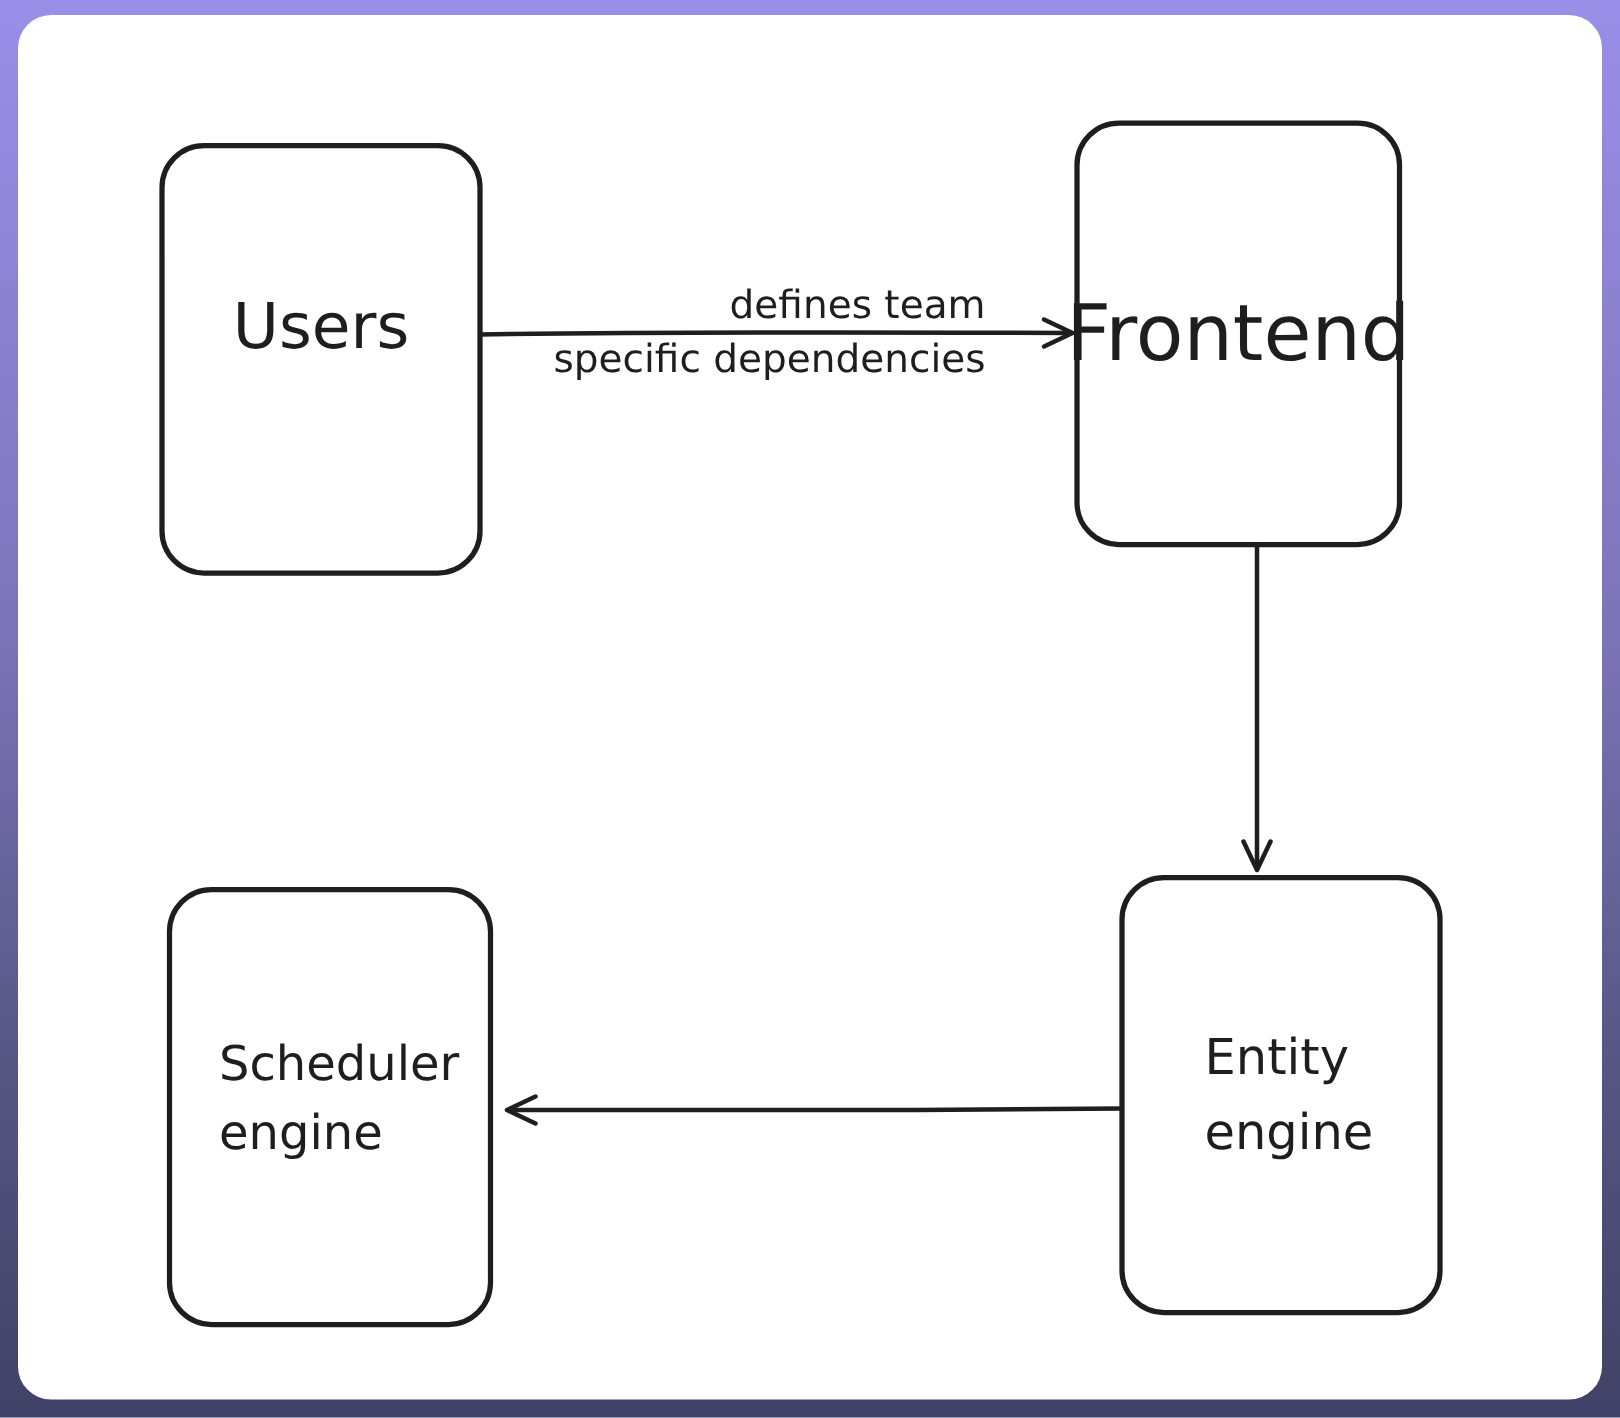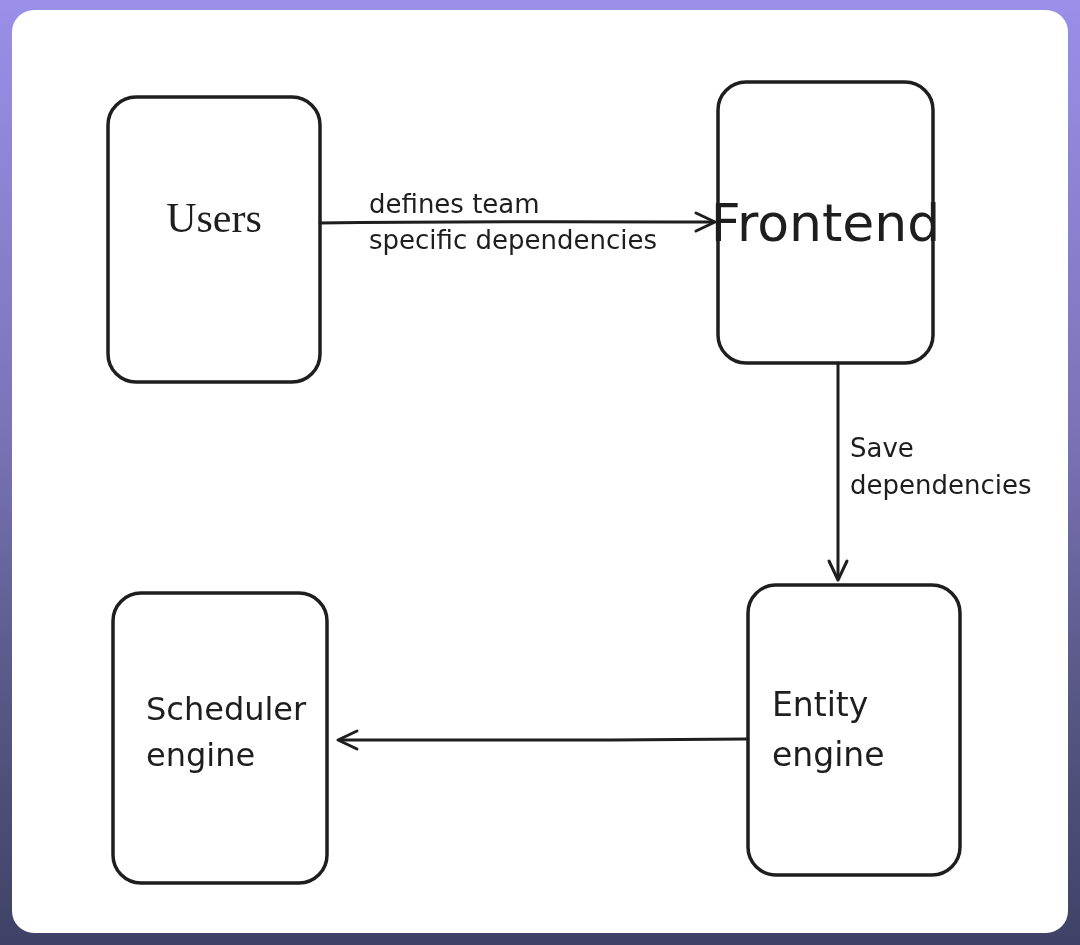--- a/index.html
+++ b/index.html
@@ -54,25 +54,25 @@
     justify-content: center;
     text-align: center;
   }
   .node-lbl-left {
     display: flex;
     flex-direction: column;
     justify-content: center;
     align-items: flex-start;
     text-align: left;
   }
-  .lbl-users     { left: 96px;  top: 87px;  width: 212px; height: 241px; font-size: 42px; font-family: Liberation Serif, serif; }
+  .lbl-users     { left: 96px;  top: 87px;  width: 212px; height: 241px; font-size: 42px; }
   .lbl-frontend  { left: 706px; top: 72px;  width: 215px; height: 281px; font-size: 52px; }
-  .lbl-entity    { left: 736px; top: 575px; width: 212px; height: 290px; padding-left: 24px; box-sizing: border-box; font-size: 33px; line-height: 50px; }
+  .lbl-entity    { left: 736px; top: 575px; width: 212px; height: 290px; padding-left: 55px; box-sizing: border-box; font-size: 33px; line-height: 50px; }
   .lbl-scheduler { left: 101px; top: 577px; width: 214px; height: 290px; padding-left: 33px; box-sizing: border-box; font-size: 32px; line-height: 46px; }
-  .edge-lbl { font-size: 26px; text-align: left; }
+  .edge-lbl { font-size: 26px; text-align: right; }
   .lbl-edge-1 { left: 357px; top: 212px; transform: translateY(-50%); line-height: 36px; }
   .lbl-edge-2 { left: 838px; top: 420px; line-height: 37px; }
   .lbl-edge-3 { left: 396px; top: 728px; transform: translateY(-50%); line-height: 37px; }
 </style>
 </head>
 <body>
 
 <div class="frame">
   <div class="canvas">
 
@@ -101,17 +101,15 @@
 
     <div class="lbl node-lbl-center lbl-users">Users</div>
     <div class="lbl node-lbl-center lbl-frontend">Frontend</div>
     <div class="lbl node-lbl-left lbl-entity">Entity
 engine</div>
     <div class="lbl node-lbl-left lbl-scheduler">Scheduler
 engine</div>
 
     <div class="lbl edge-lbl lbl-edge-1">defines team
 specific dependencies</div>
-    <div class="lbl edge-lbl lbl-edge-2">Save
-dependencies</div>
 
   </div>
 </div>
 
 </body></html>

